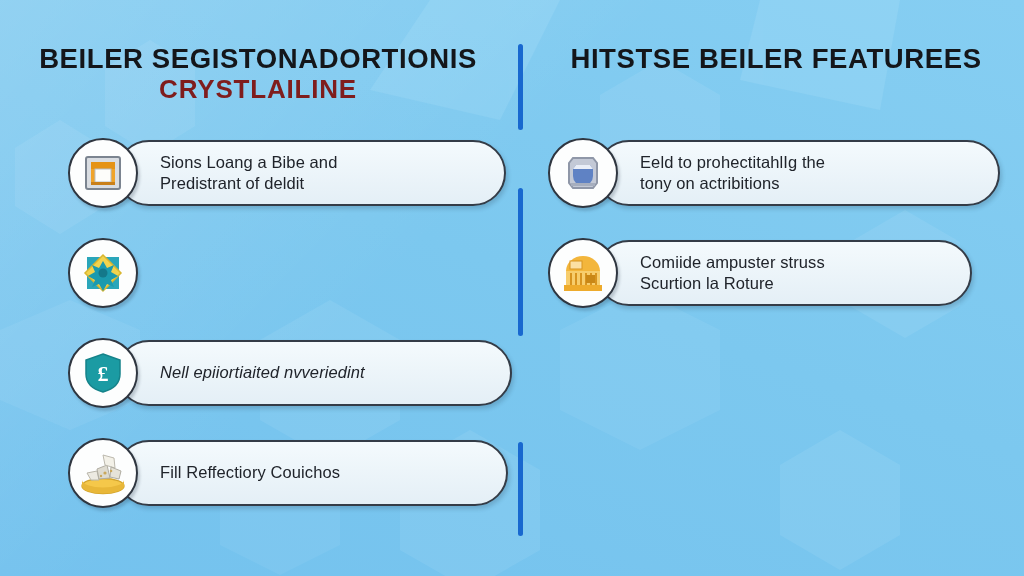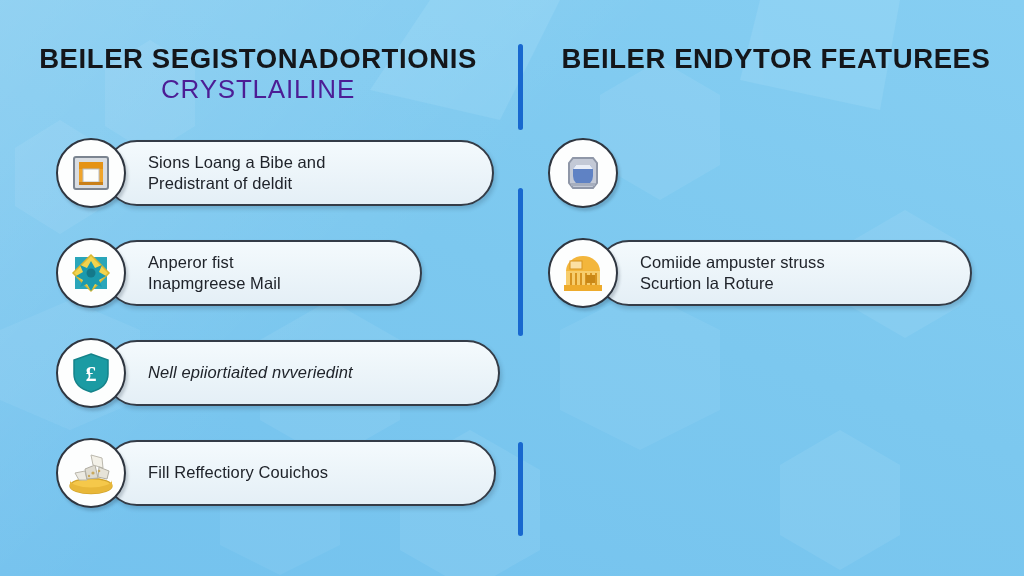--- a/index.html
+++ b/index.html
@@ -51,41 +51,41 @@
   .head-line1 {
     font-size: 27.5px;
     font-weight: 700;
     letter-spacing: 0.6px;
     color: #14161a;
     line-height: 1.08;
     white-space: nowrap;
   }
   .head-line2 {
     font-size: 26px;
-    font-weight: 400;
+    font-weight: 700;
     letter-spacing: 0.8px;
-    color: #4c1d95;
+    color: #7f1d1d;
     line-height: 1.18;
     white-space: nowrap;
   }
 
   
   .divider { position: absolute; left: 518px; top: 0; width: 6px; height: 576px; }
   .divider span {
     position: absolute;
     left: 0;
     width: 5px;
     border-radius: 3px;
     background: #1868cf;
     display: block;
   }
 
   
   .col { position: absolute; top: 134px; }
-  .col.left  { left: 56px; }
+  .col.left  { left: 68px; }
   .col.right { left: 548px; }
 
   .item {
     position: relative;
     height: 78px;
     margin-bottom: 22px;
     display: flex;
     align-items: center;
   }
 
@@ -166,21 +166,21 @@
 </svg>
 
 <div class="page">
 
   <div class="header-row">
     <div class="col-head left">
       <div class="head-line1">BEILER SEGISTONADORTIONIS</div>
       <div class="head-line2">CRYSTLAILINE</div>
     </div>
     <div class="col-head right">
-      <div class="head-line1">BEILER ENDYTOR FEATUREES</div>
+      <div class="head-line1">HITSTSE BEILER FEATUREES</div>
       <div class="head-line2"></div>
     </div>
   </div>
 
   <div class="divider">
     <span style="top:44px;height:86px;"></span>
     <span style="top:188px;height:148px;"></span>
     <span style="top:442px;height:94px;"></span>
   </div>
 
@@ -203,24 +203,20 @@
     </div>
 
     <div class="item">
       <div class="badge">
         <svg width="48" height="48" viewBox="0 0 48 48">
           <rect x="8" y="8" width="32" height="32" fill="#2aa6ba"></rect>
           <polygon points="24,6 42,24 24,42 6,24" fill="#f2d34e" stroke="#d9b62f" stroke-width="1.5"></polygon>
           <path d="M24 12 l4 7 7-3 -3 7 7 4 -7 4 3 7 -7-3 -4 7 -4-7 -7 3 3-7 -7-4 7-4 -3-7 7 3z" fill="#1b9aae"></path>
           <circle cx="24" cy="24" r="4.5" fill="#14788a"></circle>
         </svg>
-      </div>
-      <div class="pill w2">
-        <span class="pill-text">Anperor fist
-Inapmgreese Mail</span>
       </div>
     </div>
 
     <div class="item">
       <div class="badge">
         <svg width="48" height="48" viewBox="0 0 48 48">
           <path d="M24 5 L41 11 v14 c0 10-8 15.5-17 18 -9-2.5-17-8-17-18 V11z" fill="#1b9ba3" stroke="#15838a" stroke-width="1.5"></path>
           <text x="24" y="32" font-family="Liberation Serif, serif" font-size="22" font-weight="700" fill="#ffffff" text-anchor="middle">£</text>
         </svg>
       </div>
@@ -253,20 +249,24 @@
   <div class="col right">
 
     <div class="item">
       <div class="badge">
         <svg width="48" height="48" viewBox="0 0 48 48">
           <path d="M10 14 l4-5 h20 l4 5 v20 l-4 5 H14 l-4-5z" fill="#c3c9d6" stroke="#8f97a8" stroke-width="2"></path>
           <path d="M17 16 h14 l3 4 v7 a10 10 0 0 1 -20 0 v-7z" fill="#5f82c4"></path>
           <path d="M17 16 h14 l3 4 h-20z" fill="#e9eef7"></path>
           <rect x="12" y="34" width="24" height="3" fill="#a6aebe"></rect>
         </svg>
+      </div>
+      <div class="pill r1">
+        <span class="pill-text">Eeld to prohectitahlIg the
+tony on actribitions</span>
       </div>
     </div>
 
     <div class="item">
       <div class="badge">
         <svg width="50" height="48" viewBox="0 0 50 48">
           <path d="M8 22 a17 15 0 0 1 34 0z" fill="#f3b63c"></path>
           <rect x="8" y="22" width="34" height="14" fill="#f7cd6c"></rect>
           <rect x="6" y="36" width="38" height="6" fill="#eeab2c"></rect>
           <g fill="#d79420">

